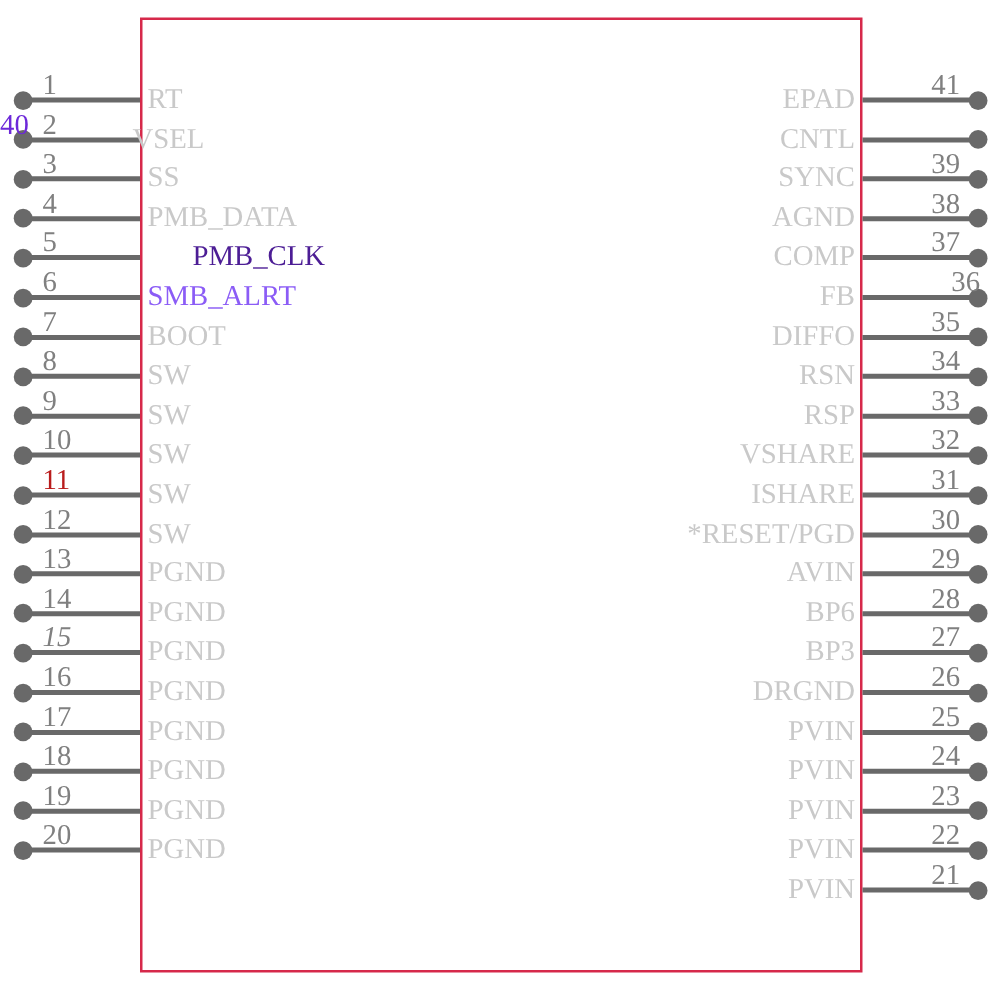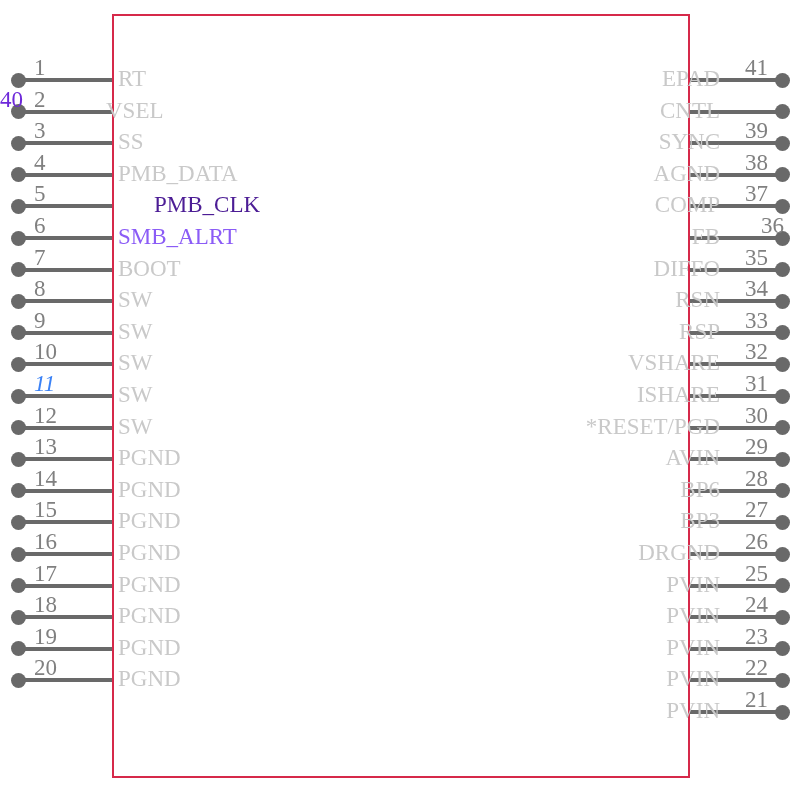--- a/index.html
+++ b/index.html
@@ -54,21 +54,20 @@
     font-size: 23px;
     line-height: 1;
     white-space: nowrap;
     font-family: "Liberation Serif", "DejaVu Serif", serif;
   }
   .pin-name.left {
     text-align: left;
   }
   .pin-name.right {
     text-align: right;
-    padding-left: 36px;
   }
 </style>
 </head>
 <body>
 
 <div id="symbol-canvas" style="background: rgb(255, 255, 255);">
   <div id="body-outline" style="left: 112px; top: 14px; width: 578px; height: 764px; border-color: rgb(214, 41, 74);"></div>
   <div id="pins-left-layer">
       <div class="pin">
         <div class="pin-line" style="left: 18px; width: 94px; top: 78px; background: rgb(105, 105, 105);"></div>
@@ -126,21 +125,21 @@
       </div>
       <div class="pin">
         <div class="pin-line" style="left: 18px; width: 94px; top: 362.4px; background: rgb(105, 105, 105);"></div>
         <div class="pin-dot" style="left: 10.5px; top: 356.9px; background: rgb(105, 105, 105);"></div>
         <div class="pin-number" style="color: rgb(128, 128, 128); top: 340.4px; left: 34px;">10</div>
         <div class="pin-name left" style="color: rgb(201, 201, 201); top: 351.4px; left: 118px;">SW</div>
       </div>
       <div class="pin">
         <div class="pin-line" style="left: 18px; width: 94px; top: 394px; background: rgb(105, 105, 105);"></div>
         <div class="pin-dot" style="left: 10.5px; top: 388.5px; background: rgb(105, 105, 105);"></div>
-        <div class="pin-number" style="color: #3b82f6; top: 372px; left: 34px; font-style: italic;">11</div>
+        <div class="pin-number" style="color: #b91c1c; top: 372px; left: 34px;">11</div>
         <div class="pin-name left" style="color: rgb(201, 201, 201); top: 383px; left: 118px;">SW</div>
       </div>
       <div class="pin">
         <div class="pin-line" style="left: 18px; width: 94px; top: 425.6px; background: rgb(105, 105, 105);"></div>
         <div class="pin-dot" style="left: 10.5px; top: 420.1px; background: rgb(105, 105, 105);"></div>
         <div class="pin-number" style="color: rgb(128, 128, 128); top: 403.6px; left: 34px;">12</div>
         <div class="pin-name left" style="color: rgb(201, 201, 201); top: 414.6px; left: 118px;">SW</div>
       </div>
       <div class="pin">
         <div class="pin-line" style="left: 18px; width: 94px; top: 457.2px; background: rgb(105, 105, 105);"></div>
@@ -150,21 +149,21 @@
       </div>
       <div class="pin">
         <div class="pin-line" style="left: 18px; width: 94px; top: 488.8px; background: rgb(105, 105, 105);"></div>
         <div class="pin-dot" style="left: 10.5px; top: 483.3px; background: rgb(105, 105, 105);"></div>
         <div class="pin-number" style="color: rgb(128, 128, 128); top: 466.8px; left: 34px;">14</div>
         <div class="pin-name left" style="color: rgb(201, 201, 201); top: 477.8px; left: 118px;">PGND</div>
       </div>
       <div class="pin">
         <div class="pin-line" style="left: 18px; width: 94px; top: 520.4px; background: rgb(105, 105, 105);"></div>
         <div class="pin-dot" style="left: 10.5px; top: 514.9px; background: rgb(105, 105, 105);"></div>
-        <div class="pin-number" style="color: rgb(128, 128, 128); top: 498.4px; left: 34px;">15</div>
+        <div class="pin-number" style="color: rgb(128, 128, 128); top: 498.4px; left: 34px; font-style: italic;">15</div>
         <div class="pin-name left" style="color: rgb(201, 201, 201); top: 509.4px; left: 118px;">PGND</div>
       </div>
       <div class="pin">
         <div class="pin-line" style="left: 18px; width: 94px; top: 552px; background: rgb(105, 105, 105);"></div>
         <div class="pin-dot" style="left: 10.5px; top: 546.5px; background: rgb(105, 105, 105);"></div>
         <div class="pin-number" style="color: rgb(128, 128, 128); top: 530px; left: 34px;">16</div>
         <div class="pin-name left" style="color: rgb(201, 201, 201); top: 541px; left: 118px;">PGND</div>
       </div>
       <div class="pin">
         <div class="pin-line" style="left: 18px; width: 94px; top: 583.6px; background: rgb(105, 105, 105);"></div>

